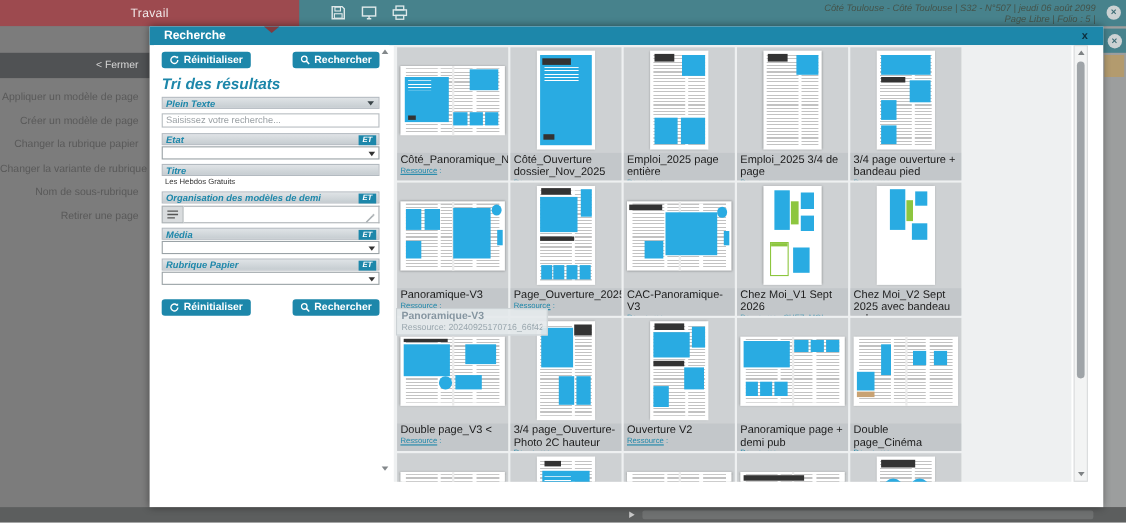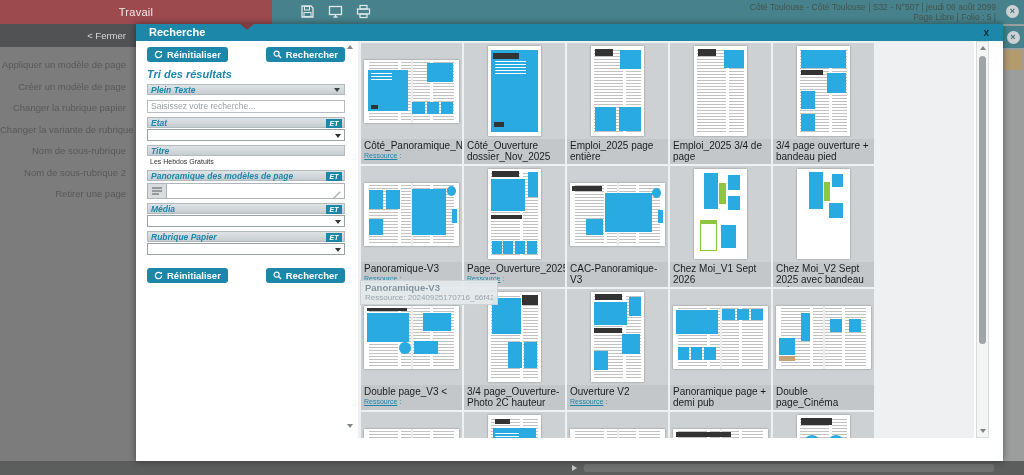--- a/index.html
+++ b/index.html
@@ -7,28 +7,28 @@
        font-family:"Liberation Sans", sans-serif;background:#8a8c8c;}
   
   .topbar{position:absolute;left:0;top:0;width:1024px;height:24px;background:#47828c;}
   .tab{position:absolute;left:0;top:0;width:272px;height:24px;background:#9d4a4f;
        color:#f2eaea;font-size:11px;line-height:24px;text-align:center;letter-spacing:.3px;}
   .tabtri{position:absolute;left:240px;top:24px;width:0;height:0;z-index:6;
        border-left:7px solid transparent;border-right:7px solid transparent;border-top:6px solid #7f3c41;}
   .tbicon{position:absolute;top:4px;width:16px;height:16px;}
   .tbicon svg{display:block;}
   .topinfo{position:absolute;right:28px;top:2px;text-align:right;font-size:8.5px;
-       line-height:10px;color:#44544b;}
+       line-height:10px;color:#44544b;font-style:italic;}
   .circx{width:13px;height:13px;border-radius:50%;background:#ccd2d3;color:#3c6b74;
        font-size:9px;font-weight:bold;line-height:13px;text-align:center;}
   .topx{position:absolute;right:5px;top:5px;}
   
   .sidebar{position:absolute;left:0;top:24px;width:136px;height:437px;background:#7c7c7c;}
   .fermer{height:23px;background:#505254;color:#d8d8d8;font-size:9.5px;line-height:23px;
-       text-align:right;padding-right:10px;}
+       text-align:right;padding-right:10px;margin-top:24px;}
   .side-items{padding-top:7px;}
   .side-item{height:21.5px;line-height:21.5px;text-align:right;padding-right:10px;
        font-size:9.5px;color:#595959;white-space:nowrap;overflow:hidden;}
   
   .rightbg{position:absolute;left:1003px;top:24px;width:21px;height:437px;background:#9c9e9e;}
   .rx{position:absolute;left:1002px;top:26px;width:22px;height:22px;background:#47828c;
       display:flex;align-items:center;justify-content:center;}
   .tanbox{position:absolute;left:1004px;top:50px;width:18px;height:20px;background:#b39b6e;}
   
   .bbar{position:absolute;left:0;top:461px;width:1024px;height:14px;background:#5c5e5e;}
@@ -46,21 +46,21 @@
   .okbtn{position:absolute;right:12px;top:3px;width:32px;height:17px;background:#ececec;
       border:1px solid #b2b2b2;border-radius:2px;font-size:10px;color:#555;
       font-family:"Liberation Sans",sans-serif;padding:0;}
   
   .panel{position:absolute;left:4px;top:17px;width:214px;height:397px;background:#fff;
       padding:6px 9px 0 7px;box-sizing:border-box;}
   .btnrow{display:flex;justify-content:space-between;}
   .btn{display:inline-flex;align-items:center;gap:4px;background:#1d87aa;color:#fff;border:none;
       border-radius:3px;font-size:9.5px;font-weight:bold;height:15px;padding:0 7px;
       font-family:"Liberation Sans",sans-serif;}
-  .tri-label{margin-top:6px;color:#1d87aa;font-weight:bold;font-style:italic;font-size:11px;}
+  .tri-label{margin-top:6px;color:#1d87aa;font-weight:bold;font-style:italic;font-size:14px;}
   .selrow{display:flex;gap:5px;margin-top:3px;}
   .sel{position:relative;height:12px;border:1px solid #9aa2a6;background:#fff;font-size:8.5px;
       line-height:12px;color:#222;padding:0 12px 0 3px;box-sizing:border-box;overflow:hidden;white-space:nowrap;}
   .sel .chev{position:absolute;right:3px;top:4px;width:0;height:0;
       border-left:3px solid transparent;border-right:3px solid transparent;border-top:4px solid #333;}
   .w1{flex:1.45;} .w2{flex:1;}
   .selfull{margin-top:1px;}
   .secbar{position:relative;margin-top:4px;height:11px;line-height:11px;
       background:linear-gradient(#dfe3e6,#c6cdd1);border:1px solid #b3bac0;
       font-size:8.5px;font-weight:bold;font-style:italic;color:#1d87aa;padding:0 3px;box-sizing:border-box;}
@@ -151,21 +151,20 @@
 <div class="tabtri"></div>
 
 <div class="sidebar">
   <div class="fermer">&lt; Fermer</div>
   <div class="side-items" id="side-items">
       <div class="side-item">Appliquer un modèle de page</div>
       <div class="side-item">Créer un modèle de page</div>
       <div class="side-item">Changer la rubrique papier</div>
       <div class="side-item">Changer la variante de rubrique</div>
       <div class="side-item">Nom de sous-rubrique</div>
-      <div class="side-item">Nom de sous-rubrique 2</div>
       <div class="side-item">Retirer une page</div>
     </div>
 </div>
 
 <div class="rightbg"></div>
 <div class="rx">
     <span class="circx">×</span>
   </div>
 <div class="tanbox"></div>
 
@@ -206,21 +205,21 @@
       <span>Etat</span><span class="et">ET</span>
     </div>
     <div class="sel selfull">
         <i class="chev"></i>
       </div>
     <div class="secbar">
       <span>Titre</span>
     </div>
     <div class="val">Les Hebdos Gratuits</div>
     <div class="secbar">
-      <span>Panoramique des modèles de page</span><span class="et">ET</span>
+      <span>Organisation des modèles de demi</span><span class="et">ET</span>
     </div>
     <div class="orgrow">
       <span class="hamb">
         <svg width="10" height="8" viewBox="0 0 10 8">
             <path d="M0 1h10M0 4h10M0 7h7" stroke="#555" stroke-width="1.2"></path>
           </svg>
       </span>
       <div class="orgin"></div>
       <span class="wand">
         <svg width="10" height="10" viewBox="0 0 10 10">

